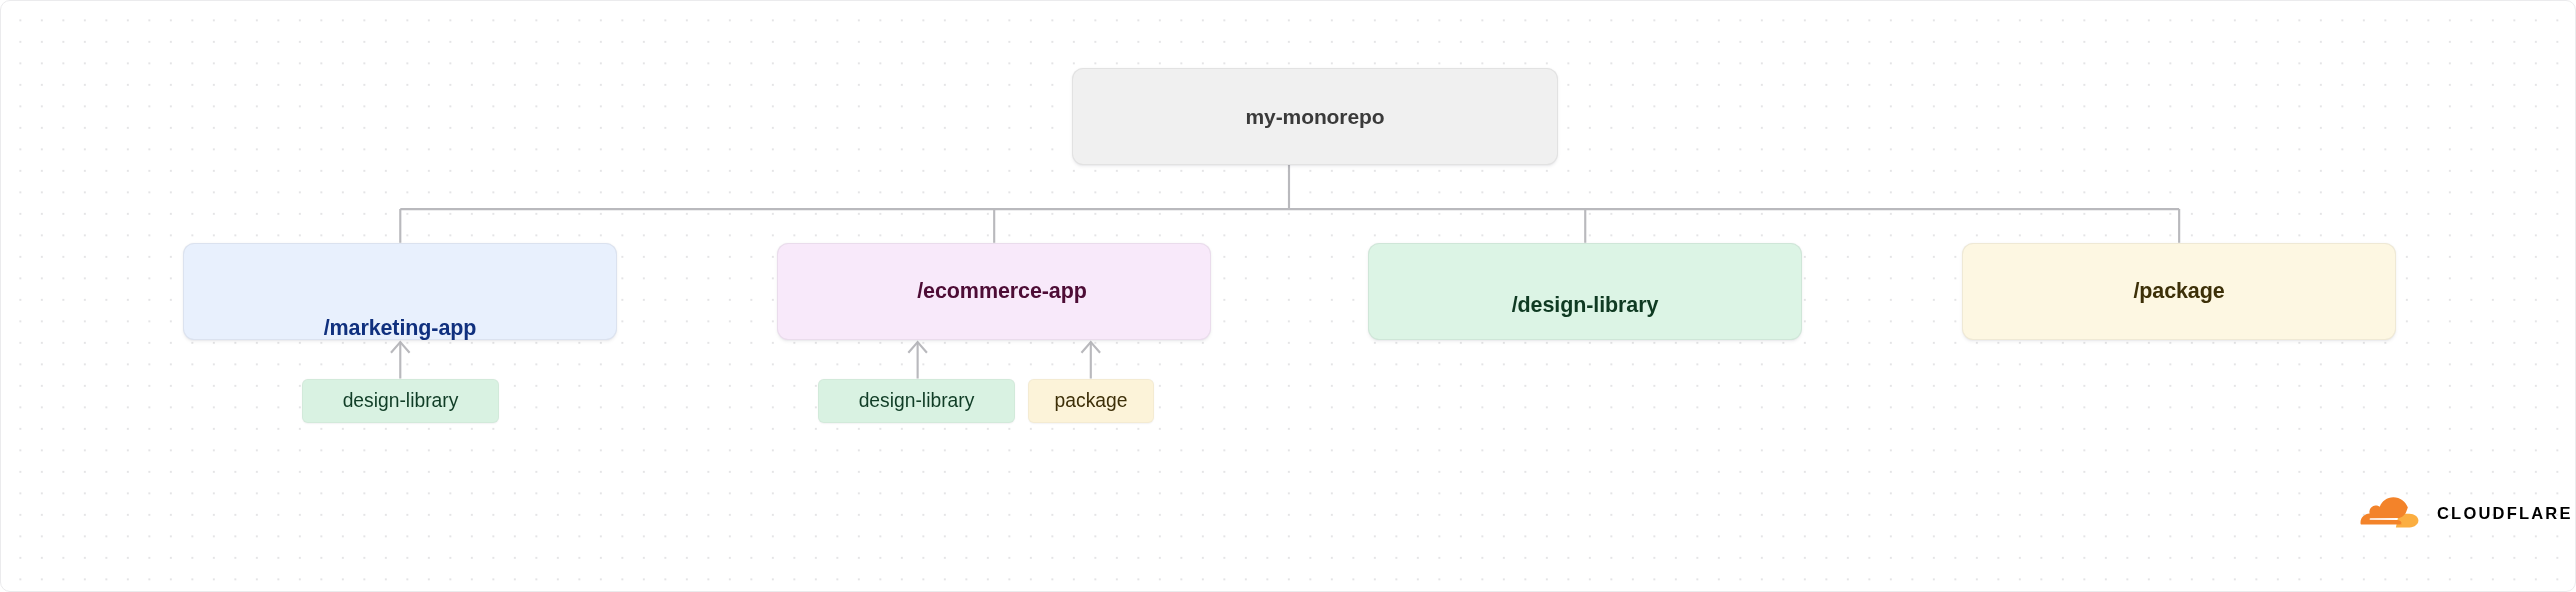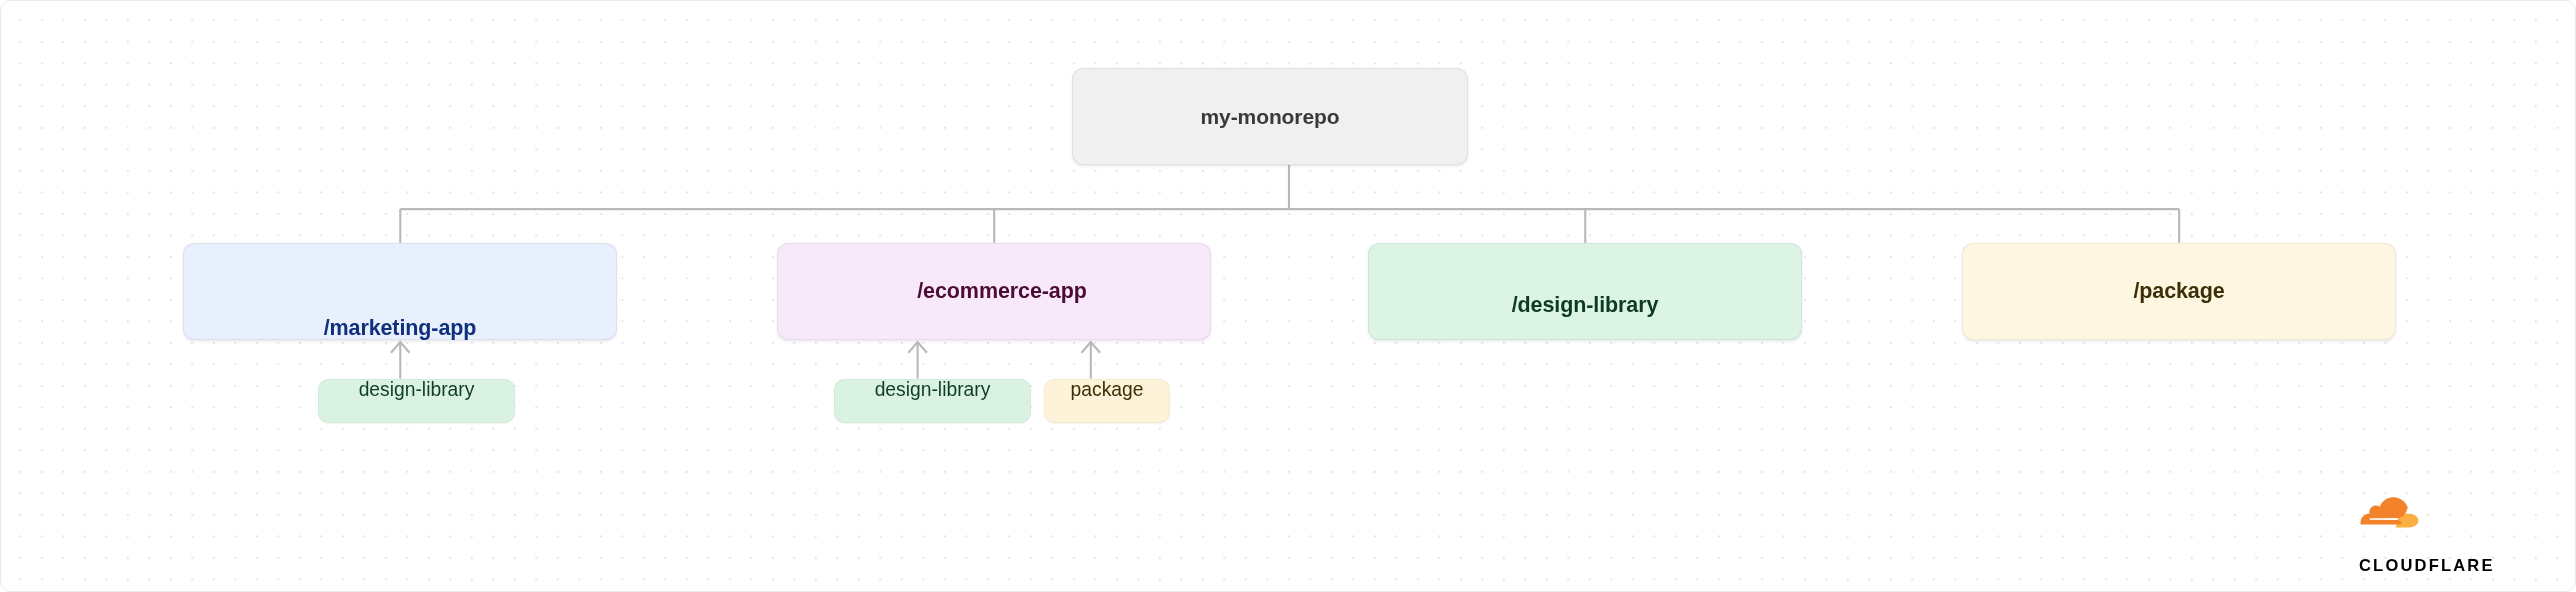--- a/index.html
+++ b/index.html
@@ -51,40 +51,39 @@
     letter-spacing: -0.1px;
     line-height: 1;
     white-space: nowrap;
   }
   .node.root .node-label { font-size: 21px; }
 
   
   .pill {
     position: absolute;
     display: flex;
+    align-items: center;
     justify-content: center;
-    border-radius: 11px;
+    border-radius: 6px;
     border: 0.7px solid rgba(0,0,0,0.03);
     box-shadow: 0 0.7px 1.4px rgba(16,24,40,0.05);
-    margin-left: 16px;
   }
   .pill-label {
     font-size: 19.3px;
     line-height: 1;
     white-space: nowrap;
     font-weight: normal;
   }
 
   
   #cf-logo {
     position: absolute;
     display: flex;
-    align-items: flex-start;
-    gap: 28px;
-    flex-direction: column;
+    align-items: center;
+    gap: 12px;
   }
   #cf-wordmark {
     font-size: 16.5px;
     font-weight: bold;
     letter-spacing: 2.2px;
     color: #000000;
     line-height: 1;
   }
 </style>
 </head>
@@ -103,21 +102,21 @@
         <line x1="558" y1="528" x2="558" y2="477" stroke="#b9b9bd" stroke-width="3"></line>
         <polyline points="545,492 558,477 571,492" fill="none" stroke="#b9b9bd" stroke-width="3" stroke-linejoin="miter" stroke-linecap="butt"></polyline>
         <line x1="1281" y1="528" x2="1281" y2="477" stroke="#b9b9bd" stroke-width="3"></line>
         <polyline points="1268,492 1281,477 1294,492" fill="none" stroke="#b9b9bd" stroke-width="3" stroke-linejoin="miter" stroke-linecap="butt"></polyline>
         <line x1="1523" y1="528" x2="1523" y2="477" stroke="#b9b9bd" stroke-width="3"></line>
         <polyline points="1510,492 1523,477 1536,492" fill="none" stroke="#b9b9bd" stroke-width="3" stroke-linejoin="miter" stroke-linecap="butt"></polyline>
       </g>
   </svg>
 
   <div id="node-layer">
-      <div class="node root" style="left: 1071px; top: 67px; width: 396px; height: 97px; background: rgb(240, 240, 240);">
+      <div class="node root" style="left: 1071px; top: 67px; width: 486px; height: 97px; background: rgb(240, 240, 240);">
         <span class="node-label" style="color: rgb(58, 58, 58);">my-monorepo</span>
       </div>
       <div class="node child" style="left: 182px; top: 242px; width: 434px; height: 97px; background: rgb(232, 240, 253); align-items: flex-end;">
         <span class="node-label" style="color: rgb(16, 48, 126);">/marketing-app</span>
       </div>
       <div class="pill" style="left: 301px; top: 378px; width: 197px; height: 44px; background: rgb(217, 242, 226);">
         <span class="pill-label" style="color: rgb(16, 61, 38);">design-library</span>
       </div>
       <div class="node child" style="left: 776px; top: 242px; width: 434px; height: 97px; background: rgb(248, 233, 250);">
         <span class="node-label" style="color: rgb(77, 12, 53); margin-left: 16px;">/ecommerce-app</span>

